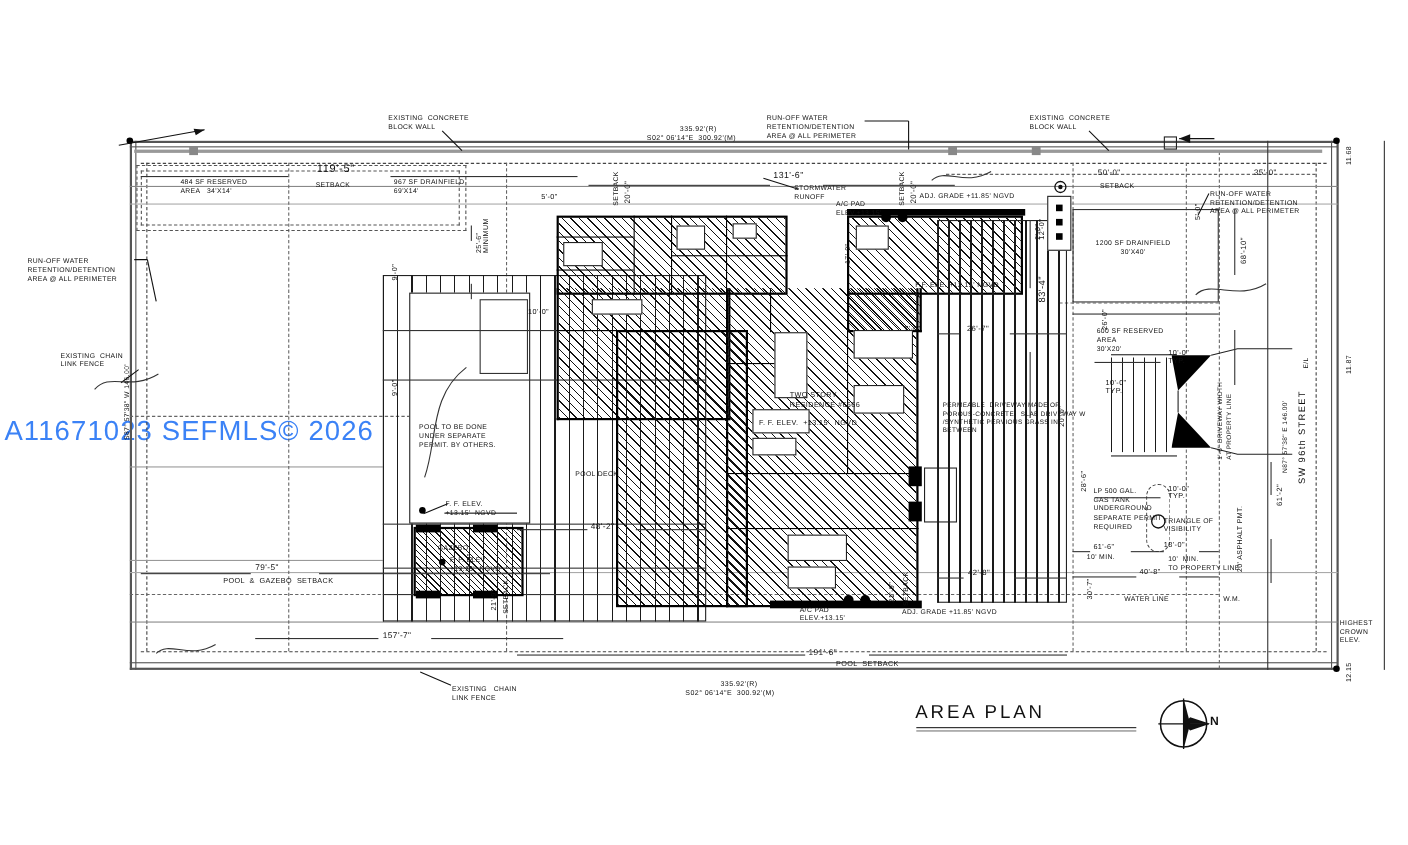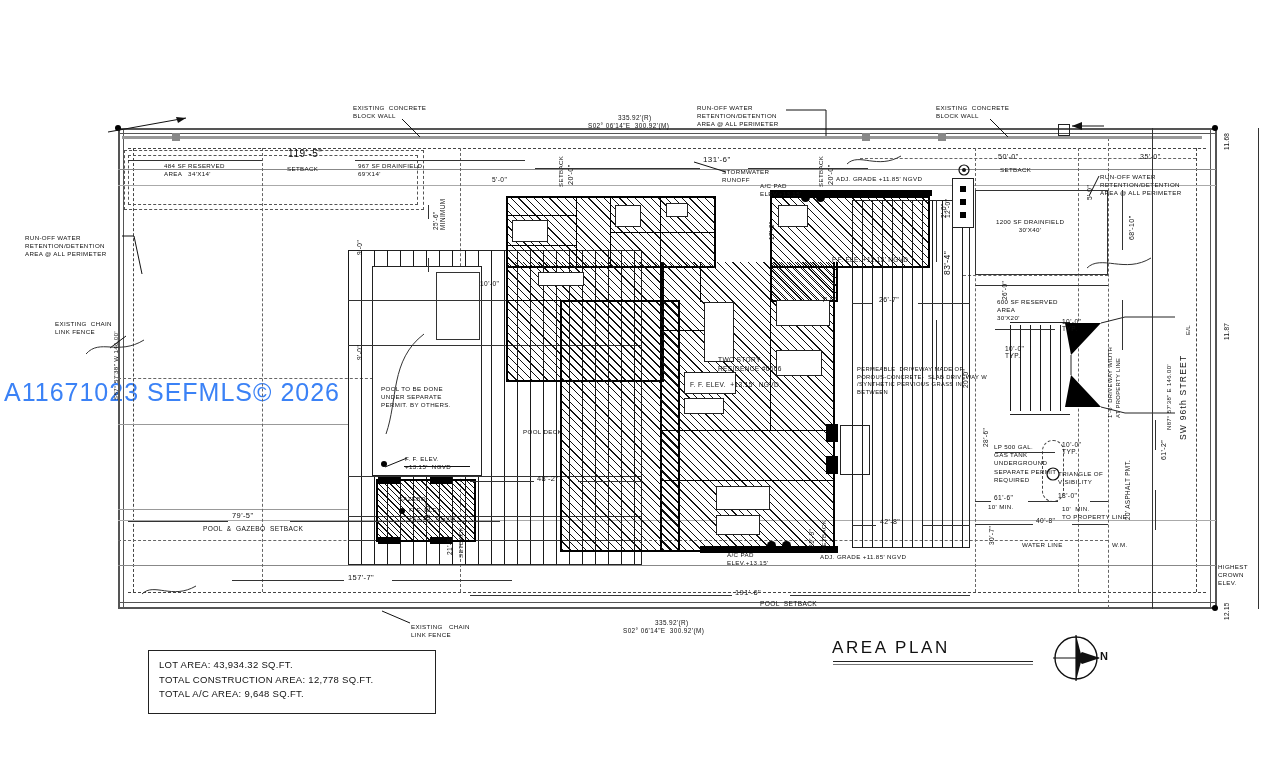--- a/index.html
+++ b/index.html
@@ -419,27 +419,20 @@
 
   <div class="ln v" style="left:1122px;top:190px;height:60px;background:#333;"></div>
   <div class="ln v" style="left:1122px;top:300px;height:50px;background:#333;"></div>
   <div class="ln v" style="left:1155px;top:420px;height:30px;background:#333;"></div>
   <div class="ln v" style="left:1155px;top:490px;height:40px;background:#333;"></div>
   <div class="ln v" style="left:936px;top:200px;height:62px;background:#333;"></div>
   <div class="ln v" style="left:936px;top:320px;height:60px;background:#333;"></div>
   <div class="ln v" style="left:428px;top:205px;height:14px;background:#333;"></div>
   <div class="ln v" style="left:428px;top:258px;height:14px;background:#333;"></div>
 
-  <div id="legend" style="left:148px;top:650px;width:288px;height:64px;">
-    <div style="padding:7px 0 0 10px;">
-      <div>LOT AREA:   43,934.32 SQ.FT.</div>
-      <div>TOTAL CONSTRUCTION AREA:  12,778 SQ.FT.</div>
-      <div>TOTAL A/C AREA:  9,648 SQ.FT.</div>
-    </div>
-  </div>
 
   <div id="title" style="left:832px;top:638px;">AREA  PLAN</div>
   <div id="titlerule" style="left:833px;top:661px;width:200px;"></div>
   <div id="titlerule2" style="left:833px;top:664px;width:200px;"></div>
 
   <svg style="position:absolute;left:1048px;top:629px;" width="58" height="58">
     <circle cx="28" cy="29" r="21" fill="none" stroke="#111" stroke-width="1.4"></circle>
     <line x1="5" y1="29" x2="51" y2="29" stroke="#111" stroke-width="1.2"></line>
     <line x1="28" y1="6" x2="28" y2="52" stroke="#111" stroke-width="1.2"></line>
     <polygon points="28,6 34,29 28,52" fill="#111"></polygon>

